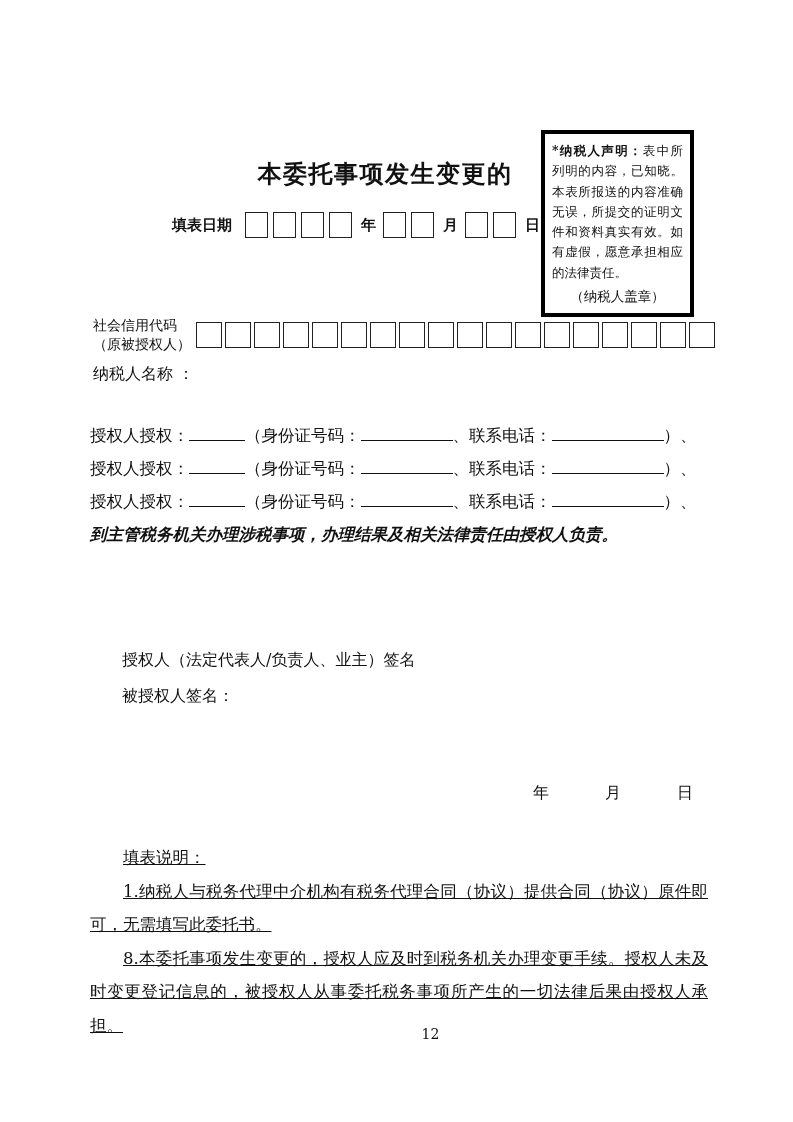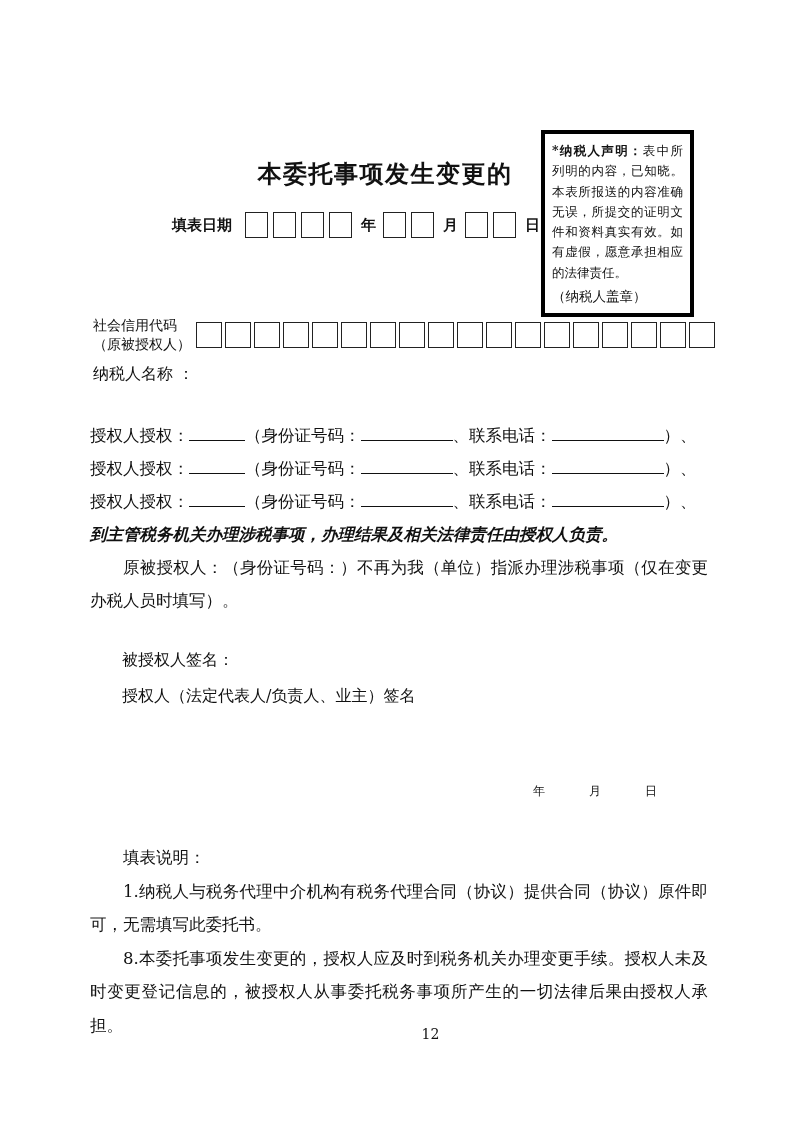--- a/index.html
+++ b/index.html
@@ -18,21 +18,21 @@
 
   
   .decl-box {
     position:absolute; left:541px; top:130px; width:153px;
     border:4px solid #000000;
     padding:7px 7px 5px 7px;
     font-size:12.5px; line-height:1.62;
     text-align:justify;
   }
   .decl-box b { font-weight:bold; }
-  .decl-seal { text-align:left; font-size:13.5px; margin-top:3px; }
+  .decl-seal { text-align:center; font-size:13.5px; margin-top:3px; }
 
   
   .title {
     position:absolute; left:0; top:158px; width:770px;
     text-align:center;
     font-size:24px; font-weight:bold; letter-spacing:1.5px;
   }
 
   
   .date-row {
@@ -83,27 +83,27 @@
 
   
   .sign {
     position:absolute; left:90px; top:642px; width:618px;
     font-size:16px; line-height:36px;
   }
   .sign > div { text-indent:2em; }
 
   .sign-date {
     position:absolute; left:533px; top:783px;
-    font-size:12px; letter-spacing:2px;
+    font-size:16px; letter-spacing:2px;
   }
 
   
   .notes {
     position:absolute; left:90px; top:841px; width:618px;
-    font-size:16.5px; line-height:33.5px;
+    font-size:16.5px; line-height:33.5px;text-decoration:underline;
   }
   .notes .heading { text-indent:2em; }
   .notes p { text-indent:2em; text-align:justify; }
 
   .page-num {
     position:absolute; left:0; top:1026px; width:100%;
     text-align:center; font-size:14px;margin-left:34px;
   }
 </style>
 </head>
@@ -166,26 +166,25 @@
       </div>
   </div>
 
   <div class="tp-name">纳税人名称 ：</div>
 
   <div class="auth">
     <div class="auth-line"><span>授权人授权：</span><span class="blank blank-name"></span><span>（身份证号码：</span><span class="blank blank-id"></span><span>、联系电话：</span><span class="blank blank-phone"></span><span>）、</span></div>
     <div class="auth-line"><span>授权人授权：</span><span class="blank blank-name"></span><span>（身份证号码：</span><span class="blank blank-id"></span><span>、联系电话：</span><span class="blank blank-phone"></span><span>）、</span></div>
     <div class="auth-line"><span>授权人授权：</span><span class="blank blank-name"></span><span>（身份证号码：</span><span class="blank blank-id"></span><span>、联系电话：</span><span class="blank blank-phone"></span><span>）、</span></div>
     <div class="purpose">到主管税务机关办理涉税事项，办理结果及相关法律责任由授权人负责。</div>
-    <div class="former">原被授权人：（身份证号码：）不再为我（单位）指派办理涉税事项（仅在变更办税人员时填写）。</div>
   </div>
 
   <div class="sign">
+    <div>授权人（法定代表人/负责人、业主）签名</div>
     <div>被授权人签名：</div>
-    <div>授权人（法定代表人/负责人、业主）签名</div>
   </div>
 
   <div class="sign-date">年　　　月　　　日</div>
 
   <div class="notes">
     <div class="heading">填表说明：</div>
     <p>1.纳税人与税务代理中介机构有税务代理合同（协议）提供合同（协议）原件即可，无需填写此委托书。</p>
     <p>8.本委托事项发生变更的，授权人应及时到税务机关办理变更手续。授权人未及时变更登记信息的，被授权人从事委托税务事项所产生的一切法律后果由授权人承担。</p>
   </div>
 

